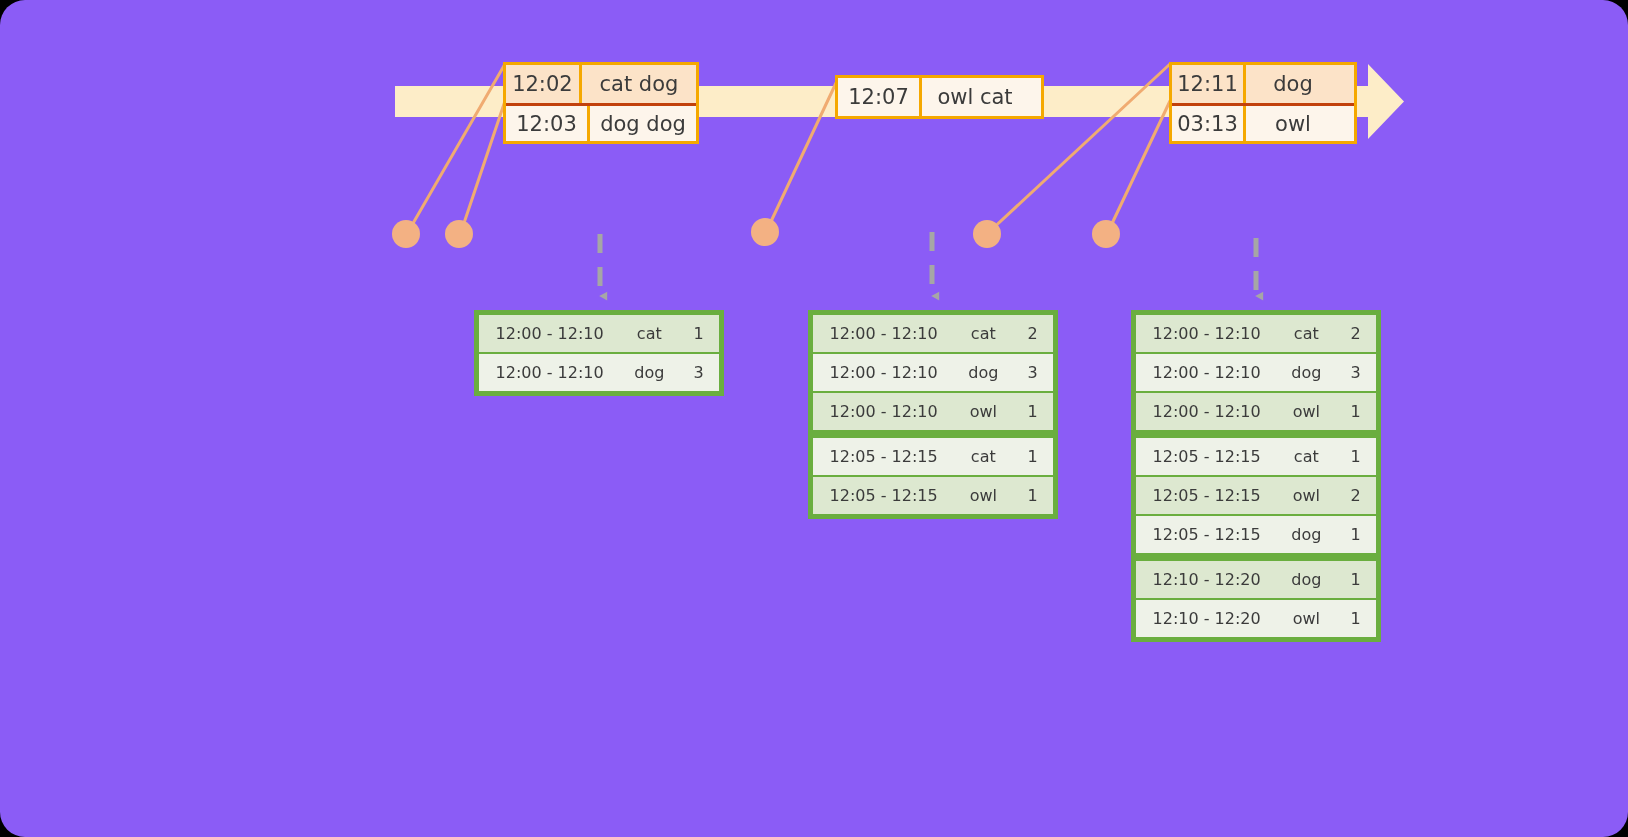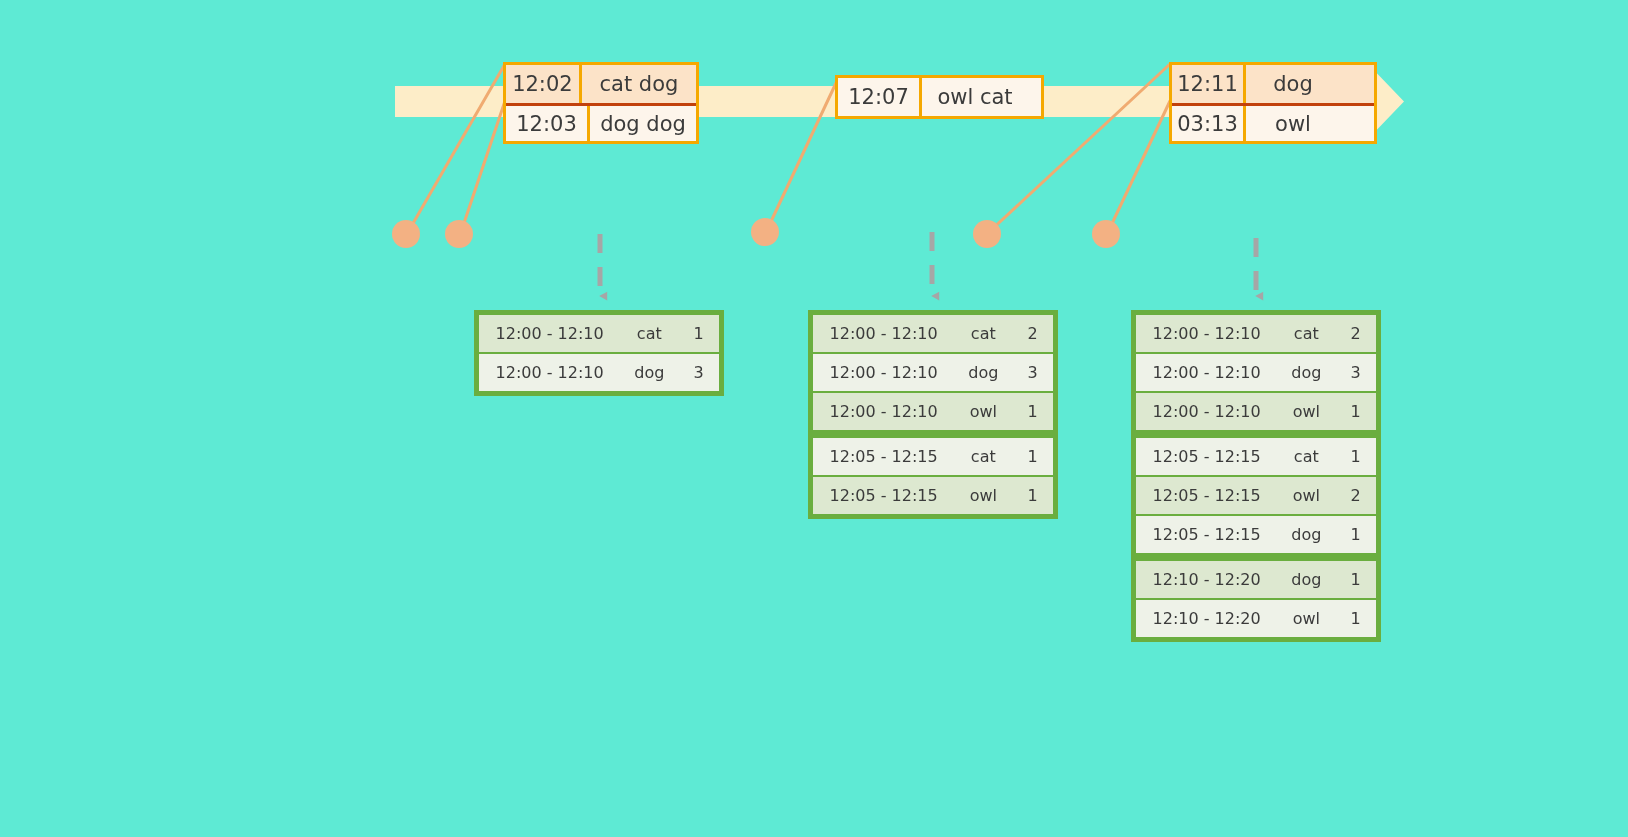--- a/index.html
+++ b/index.html
@@ -1,17 +1,17 @@
 <!DOCTYPE html>
 <html><head>
 <meta charset="utf-8">
 <style>
   html,body{margin:0;padding:0;background:#000;}
   body{width:1628px;height:837px;overflow:hidden;font-family:"DejaVu Sans",sans-serif;}
-  #stage{position:relative;width:1628px;height:837px;background:#5eead4;}
+  #stage{position:relative;width:1628px;height:837px;background:#8b5cf6;border-radius:25px;}
   #svglayer{position:absolute;left:0;top:0;width:1628px;height:837px;pointer-events:none;}
 
   
   .evt{position:absolute;border:3px solid #f5a800;box-sizing:border-box;
        background:#fdf3e4;z-index:5;}
   .evt .row{display:flex;height:38px;box-sizing:border-box;}
   .evt .row + .row{border-top:3px solid #c2410c;}
   .evt .row.shade{background:#fce3c8;}
   .evt .row.plain{background:#fdf5eb;}
   .evt .c-time{display:flex;align-items:center;justify-content:center;
@@ -86,21 +86,21 @@
     </div>
   </div>
 
   <div class="evt" style="left:835px;top:75px;width:209px;">
     <div class="row plain">
       <div class="c-time" style="width:84px">12:07</div>
       <div class="c-word" style="width:106px">owl cat</div>
     </div>
   </div>
 
-  <div class="evt" style="left:1169px;top:62px;width:208px;text-align:right;">
+  <div class="evt" style="left:1169px;top:62px;width:188px;text-align:right;">
     <div class="row shade">
       <div class="c-time" style="width:74px">12:11</div>
       <div class="c-word" style="width:94px">dog</div>
     </div>
     <div class="row plain">
       <div class="c-time" style="width:74px">03:13</div>
       <div class="c-word" style="width:94px">owl</div>
     </div>
   </div>
 

